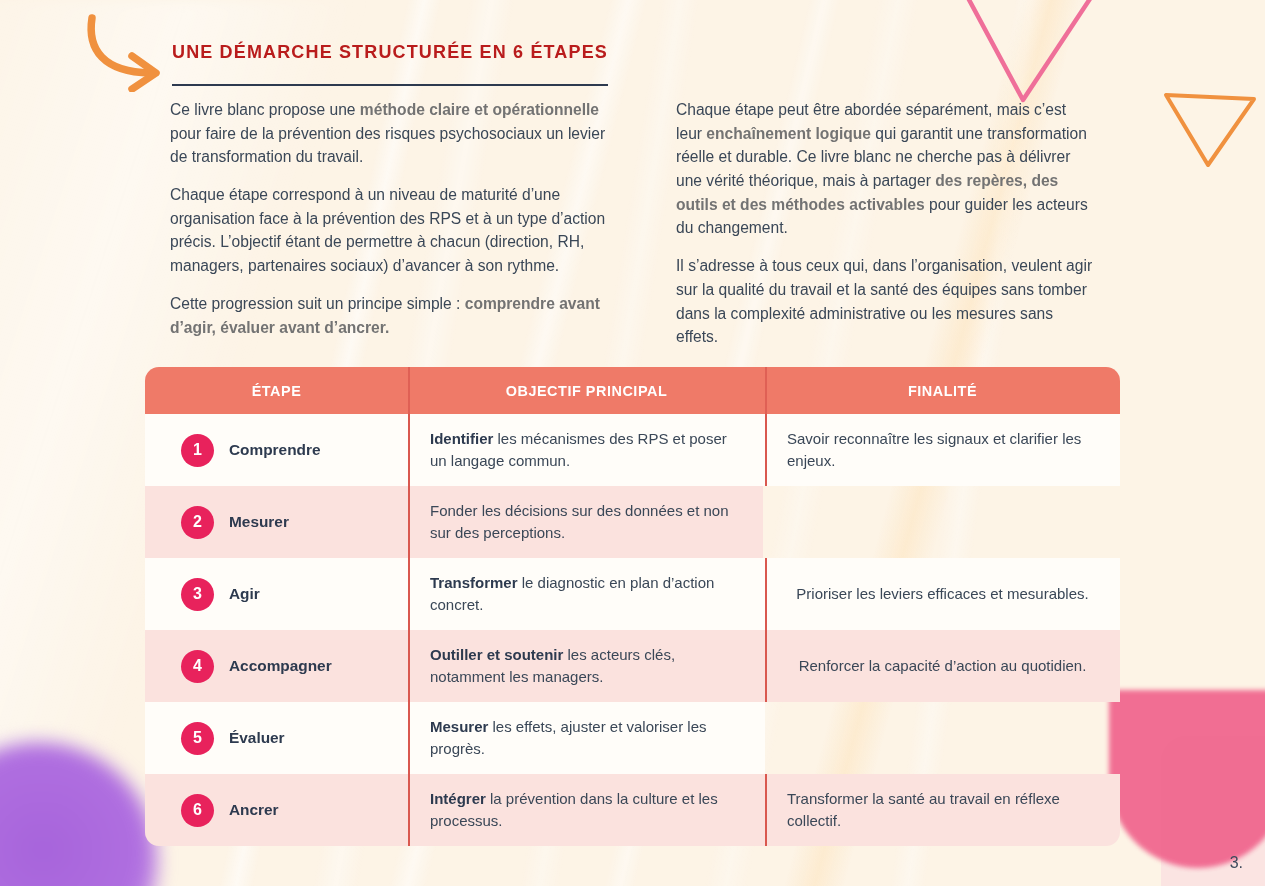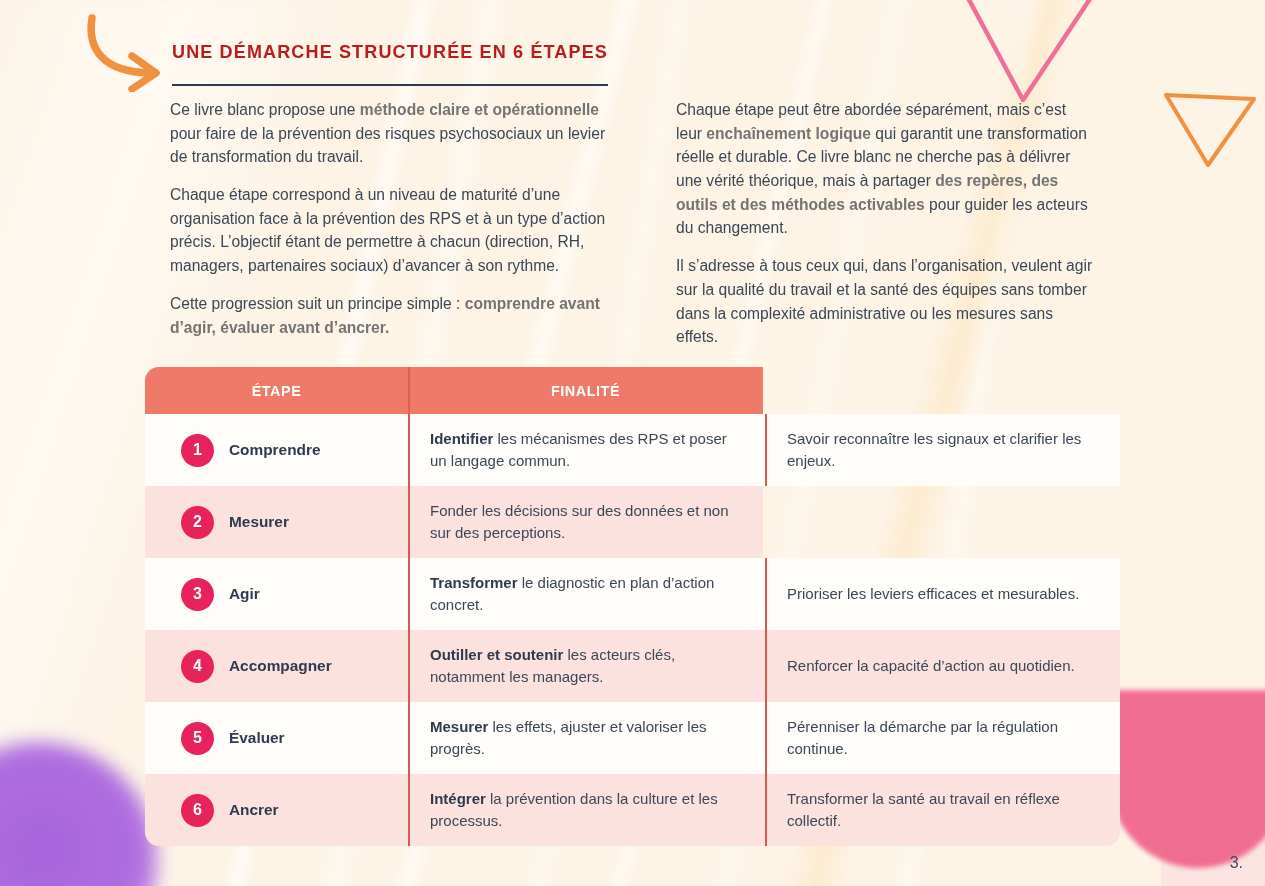--- a/index.html
+++ b/index.html
@@ -133,21 +133,21 @@
     padding:16px;
   }
   .tcell {
     display:flex;
     align-items:center;
     padding:14px 22px;
     position:relative;
   }
   .c1 { width:263px; }
   .c2 { width:357px; }
-  .c3 { width:355px; }
+  .c3 { width:355px;justify-content:center; }
 
   
   .c2::before, .c3::before {
     content:"";
     position:absolute; left:0; top:0; bottom:0;
     width:2.4px; background:#d9584f;
   }
   .thead .c2::before, .thead .c3::before { background:#d9584f; opacity:.75; }
 
   .rowA .tcell { background:#fffdf9; }
@@ -216,20 +216,21 @@
       <p><span>Cette progression suit un principe simple : </span><b>comprendre avant d’agir, évaluer avant d’ancrer.</b></p>
     </div>
   <div class="col col-right">
       <p><span>Chaque étape peut être abordée séparément, mais c’est leur </span><b>enchaînement logique</b><span> qui garantit une transformation réelle et durable. Ce livre blanc ne cherche pas à délivrer une vérité théorique, mais à partager </span><b>des repères, des outils et des méthodes activables</b><span> pour guider les acteurs du changement.</span></p>
       <p><span>Il s’adresse à tous ceux qui, dans l’organisation, veulent agir sur la qualité du travail et la santé des équipes sans tomber dans la complexité administrative ou les mesures sans effets.</span></p>
     </div>
 
   <div class="table">
     <div class="trow thead">
       <div class="tcell c1">ÉTAPE</div>
+      <div class="tcell c2">OBJECTIF PRINCIPAL</div>
       <div class="tcell c3">FINALITÉ</div>
     </div>
     <div id="table-body">
   <div class="trow body-row rowA">
     <div class="tcell c1 step-cell">
       <span class="badge">1</span>
       <span class="step-name">Comprendre</span>
     </div>
     <div class="tcell c2">
       <span class="cell-text"><b>Identifier</b><span> les mécanismes des RPS et poser un langage commun.</span></span>
@@ -276,23 +277,20 @@
   </div>
 
   <div class="trow body-row rowA">
     <div class="tcell c1 step-cell">
       <span class="badge">5</span>
       <span class="step-name">Évaluer</span>
     </div>
     <div class="tcell c2">
       <span class="cell-text"><b>Mesurer</b><span> les effets, ajuster et valoriser les progrès.</span></span>
     </div>
-    <div class="tcell c3">
-      <span class="cell-text"><span>Pérenniser la démarche par la régulation continue.</span></span>
-    </div>
   </div>
 
   <div class="trow body-row rowB">
     <div class="tcell c1 step-cell">
       <span class="badge">6</span>
       <span class="step-name">Ancrer</span>
     </div>
     <div class="tcell c2">
       <span class="cell-text"><b>Intégrer</b><span> la prévention dans la culture et les processus.</span></span>
     </div>

